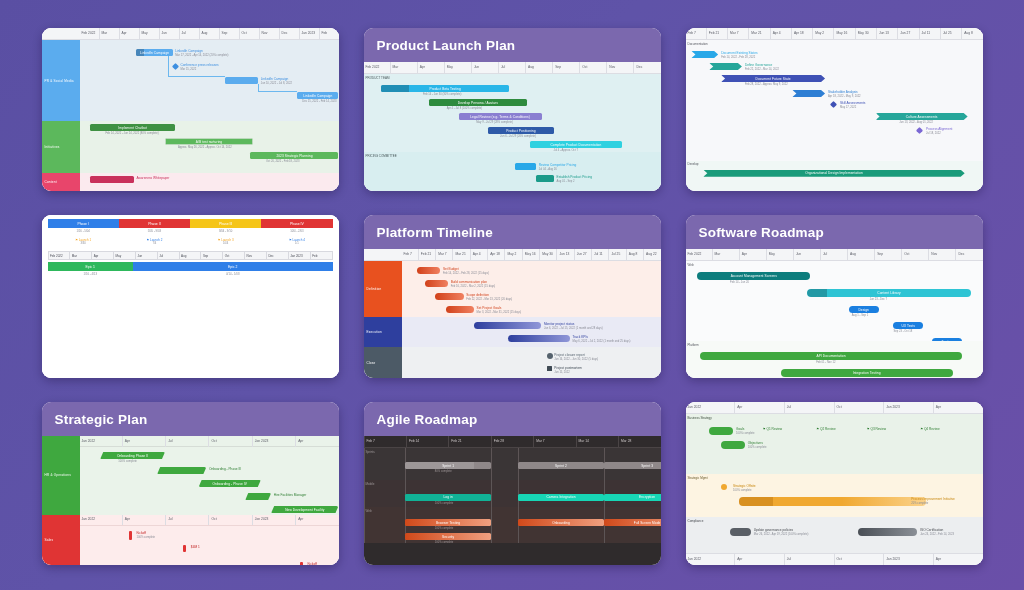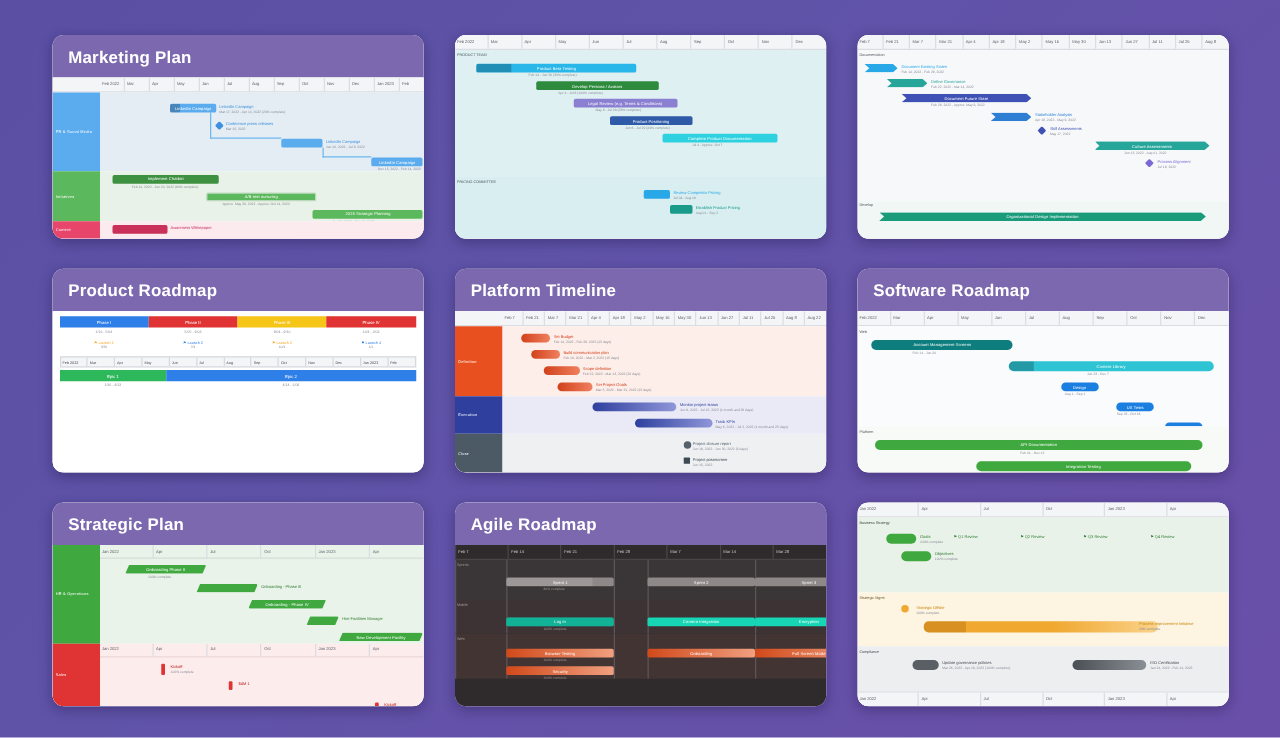--- a/index.html
+++ b/index.html
@@ -150,23 +150,20 @@
   .it .r2 .g-lane{ background:#fdf4e2; }
   .it .r3 .g-lane{ background:#eceef0; }
   .it .g-timeline.bottom{ border-top:1px solid #dcdde3; border-bottom:none; }
 </style>
 </head>
 <body>
 
 <div class="gallery">
 
   <div class="card">
-    <div class="card-header">
-      <div class="card-title">Marketing Plan</div>
-    </div>
     <div class="card-body mk">
       <div class="gantt">
         <div class="g-timeline">
           <div class="tl-spacer"></div>
           <div class="tl-cells">
             <div class="tl-cell">Feb 2022</div>
             <div class="tl-cell">Mar</div>
             <div class="tl-cell">Apr</div>
             <div class="tl-cell">May</div>
             <div class="tl-cell">Jun</div>
@@ -225,20 +222,23 @@
           <div class="g-lane grid">
             <div class="bar" style="left:4%;top:3px;width:17%;background:#c9315b"></div>
             <div class="lbl" style="left:22%;top:3px;color:#c9315b">Awareness Whitepaper</div>
           </div>
         </div>
       </div>
     </div>
   </div>
 
   <div class="card">
+    <div class="card-header">
+      <div class="card-title">Product Launch Plan</div>
+    </div>
     <div class="card-body pl">
       <div class="gantt">
         <div class="g-timeline">
           <div class="tl-cells">
             <div class="tl-cell">Feb 2022</div>
             <div class="tl-cell">Mar</div>
             <div class="tl-cell">Apr</div>
             <div class="tl-cell">May</div>
             <div class="tl-cell">Jun</div>
             <div class="tl-cell">Jul</div>
@@ -346,23 +346,20 @@
             <div class="bar chev" style="left:6%;top:9px;width:88%;background:#1a9b7a">
               <span>Organizational Design Implementation</span>
             </div>
           </div>
         </div>
       </div>
     </div>
   </div>
 
   <div class="card">
-    <div class="card-header">
-      <div class="card-title">Product Roadmap</div>
-    </div>
     <div class="card-body">
       <div class="pr-wrap">
         <div class="phase-row">
           <div class="phase" style="background:#2f7fe8">Phase I</div>
           <div class="phase" style="background:#e03434">Phase II</div>
           <div class="phase" style="background:#f5c518">Phase III</div>
           <div class="phase" style="background:#e03434">Phase IV</div>
         </div>
         <div class="phase-sub">
           <div>1/16 - 5/04</div>

